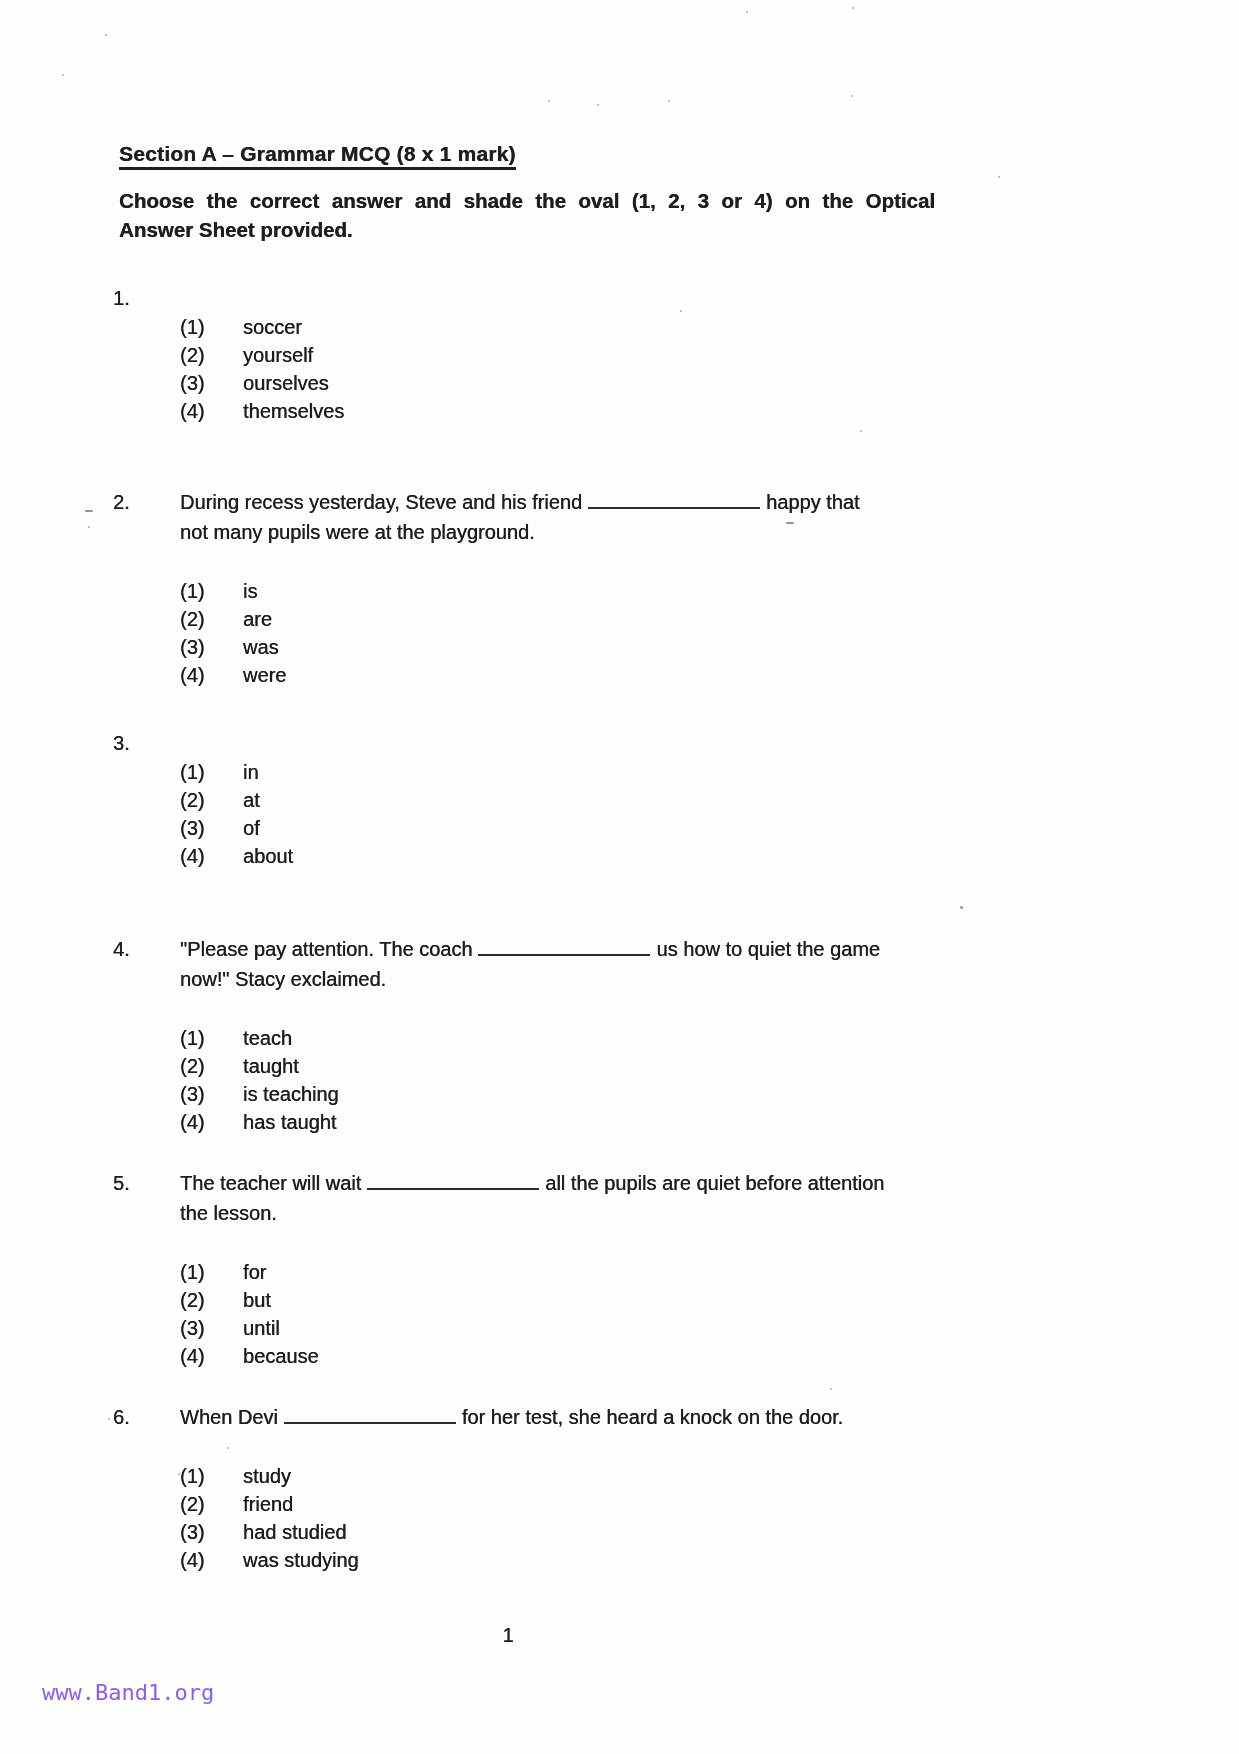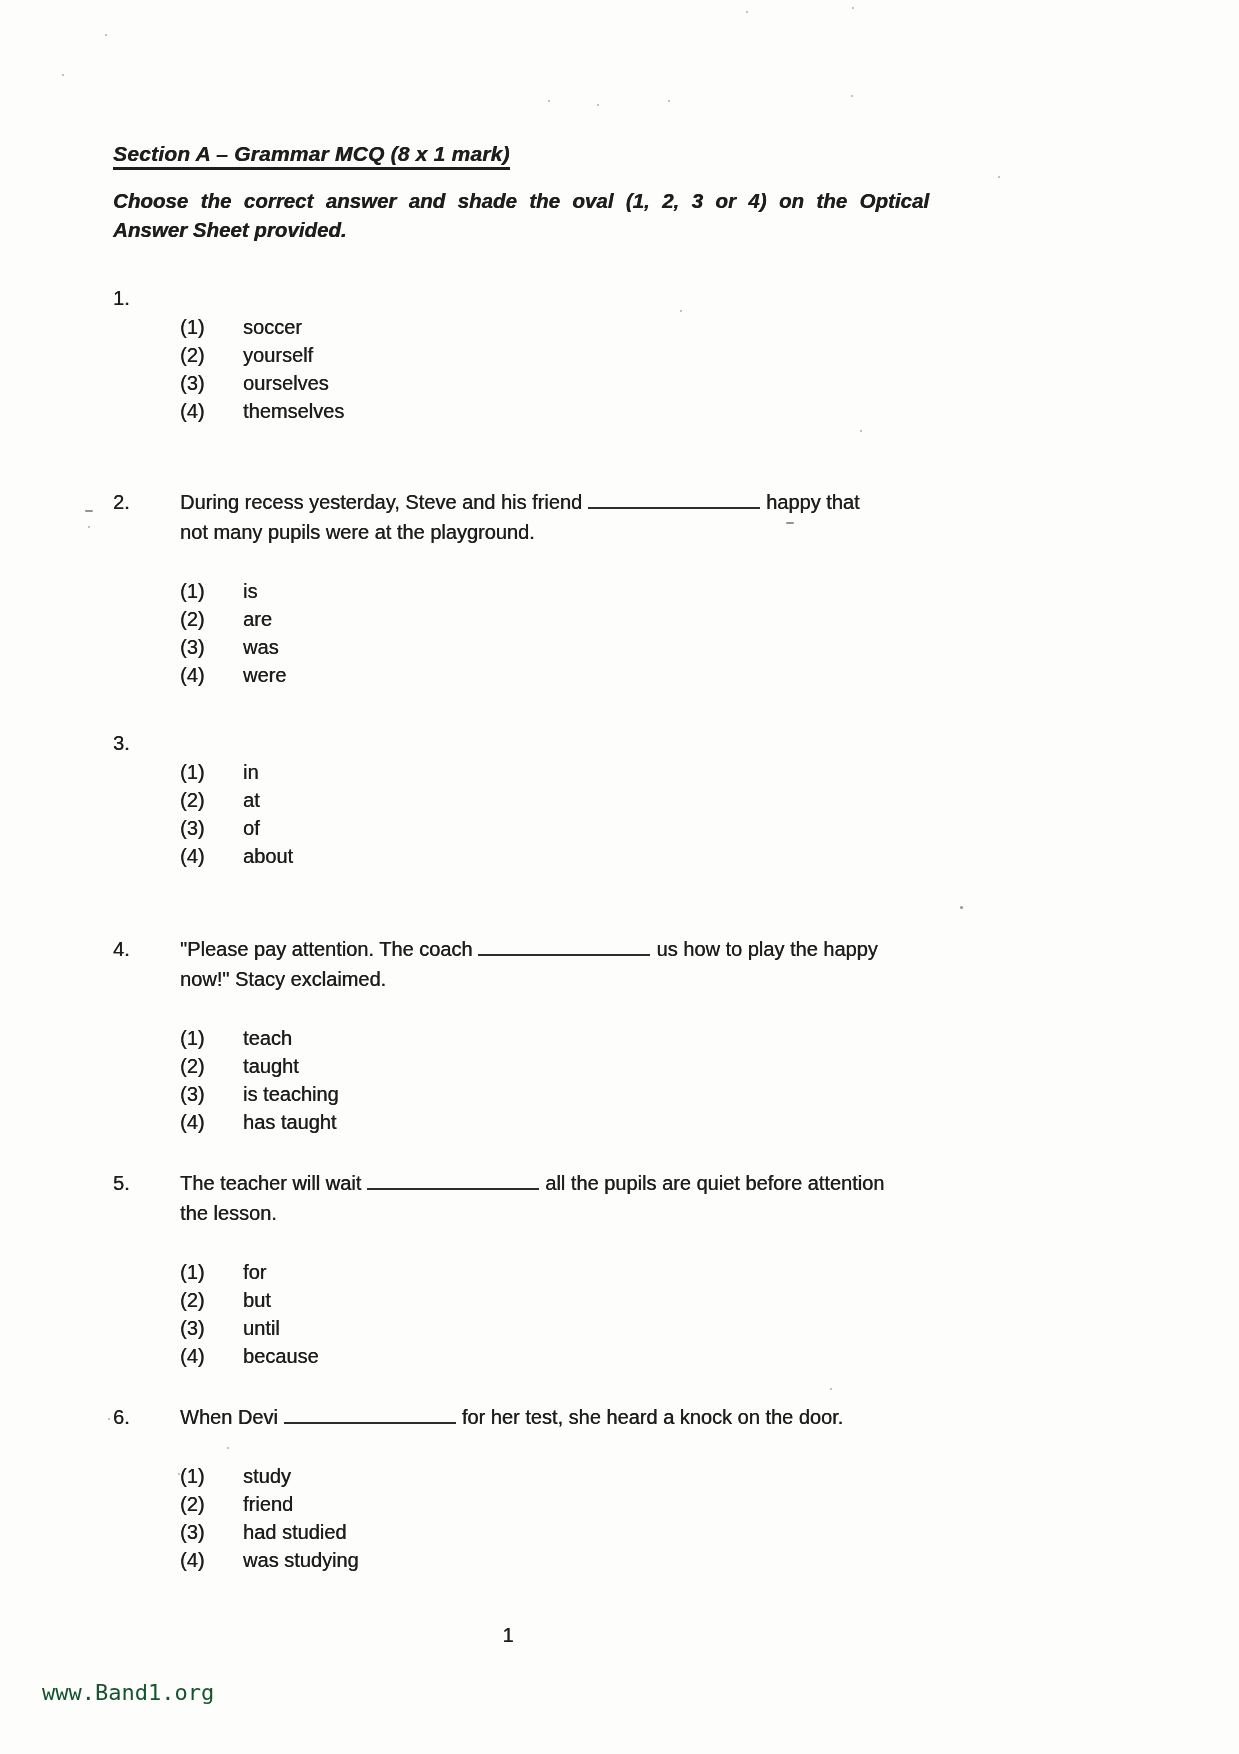--- a/index.html
+++ b/index.html
@@ -7,21 +7,21 @@
     position:relative;
     width:1239px;height:1754px;
     margin:0 auto;
     background:#fdfdfc;
     overflow:hidden;
     font-family:"Liberation Sans",sans-serif;
     color:#1e1e1e;
     text-shadow:0.35px 0 0 currentColor; 
   }
   
-  .header{position:absolute;left:113px;top:142px;width:816px;font-style:italic;}
+  .header{position:absolute;left:119px;top:142px;width:816px;}
   .title{
     display:inline-block;
     font-size:21px;font-weight:bold;
     border-bottom:3px solid #1e1e1e;
     padding-bottom:1px;letter-spacing:0.2px;
   }
   .instr{margin-top:16px;font-size:20.5px;font-weight:bold;line-height:29px;}
   .instr-l1{text-align:justify;text-align-last:justify;}
   
   .question{position:absolute;left:113px;width:822px;display:flex;font-size:20px;}
@@ -37,21 +37,21 @@
   .options{margin-top:30px;}
   .opt{display:flex;line-height:28px;}
   .onum{flex:0 0 63px;}
   .q1{top:283px;} .q2{top:487px;} .q3{top:728px;}
   .q4{top:934px;} .q5{top:1168px;} .q6{top:1402px;}
   
   .pagenum{position:absolute;left:113px;top:1624px;width:790px;text-align:center;font-size:20px;}
   .footer{
     position:absolute;left:42px;top:1680px;
     font-family:"DejaVu Sans Mono",monospace;
-    font-size:22px;color:#14532d;text-shadow:none;
+    font-size:22px;color:#8b5cf6;text-shadow:none;
   }
   
   .speck{position:absolute;background:#6f6f6f;border-radius:50%;width:3px;height:3px;opacity:.75;}
   .speck.s2{width:2px;height:2px;opacity:.55;}
   .speck.dash{width:8px;height:2px;border-radius:1px;}
 </style>
 </head>
 <body>
 
 <div class="page">
@@ -134,21 +134,21 @@
             <span class="onum">(4)</span>
             <span>about</span>
           </div>
       </div>
     </div>
   </div>
 
   <div class="question q4">
     <div class="qnum">4.</div>
     <div class="qbody">
-      <div class="qline"><span>"Please pay attention. The coach</span><span class="blank"></span><span>us how to play the happy</span></div>
+      <div class="qline"><span>"Please pay attention. The coach</span><span class="blank"></span><span>us how to quiet the game</span></div>
       <div class="qline">now!" Stacy exclaimed.</div>
       <div class="options">
         <div class="opt">
             <span class="onum">(1)</span>
             <span>teach</span>
           </div>
         <div class="opt">
             <span class="onum">(2)</span>
             <span>taught</span>
           </div>

